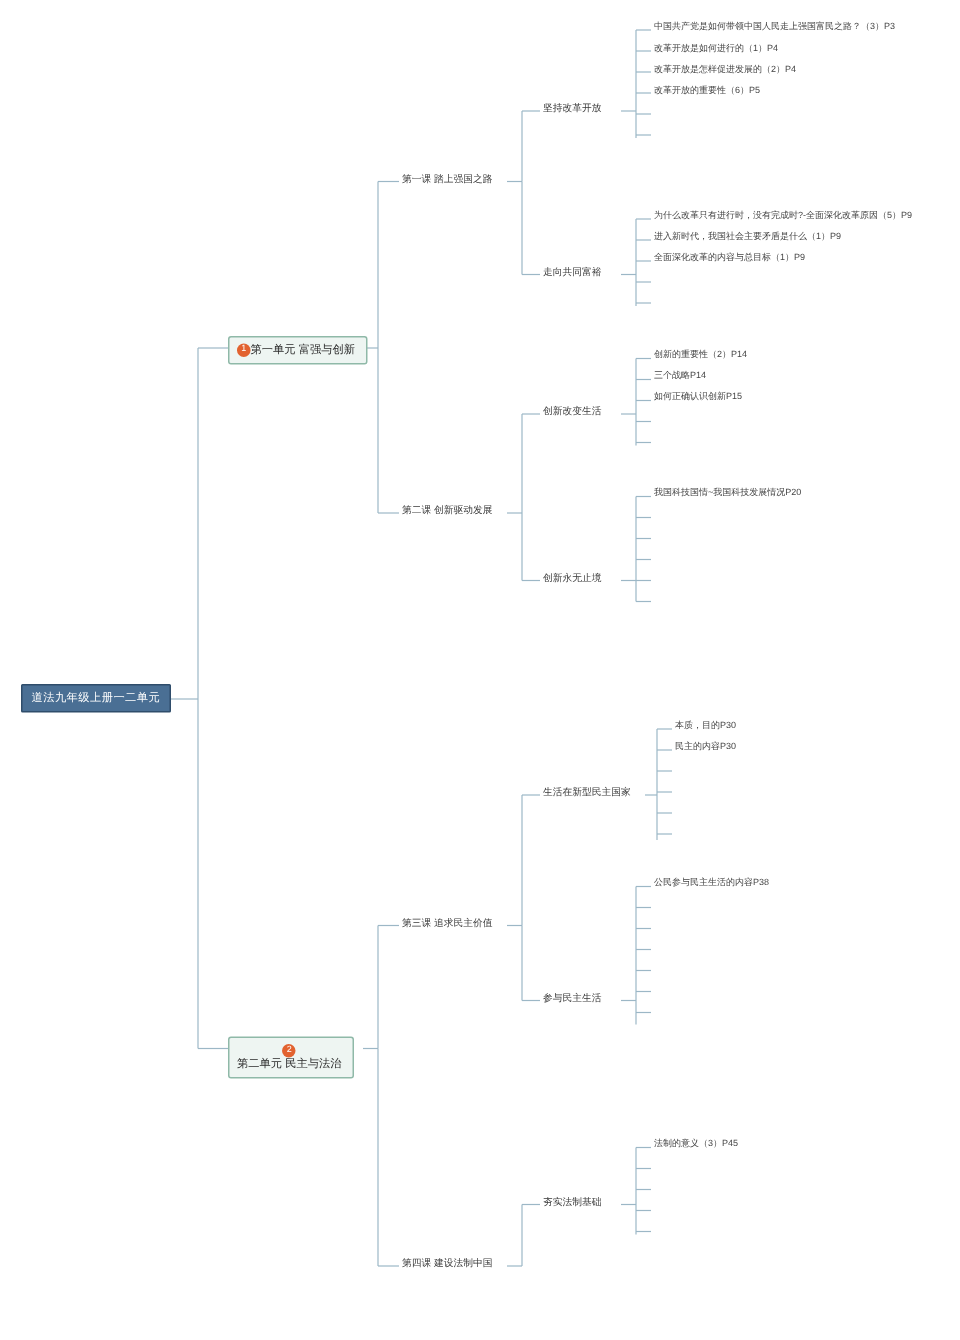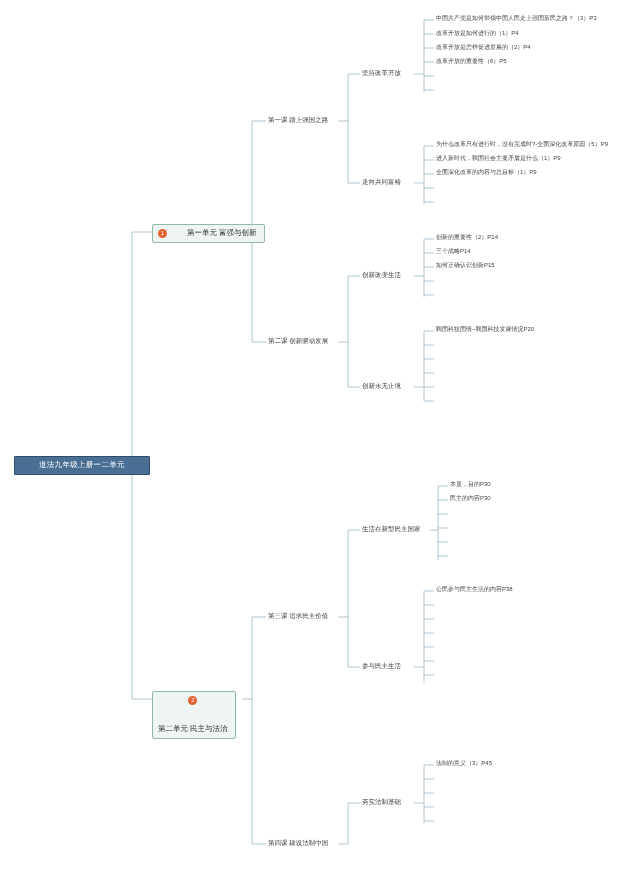--- a/index.html
+++ b/index.html
@@ -35,35 +35,35 @@
     box-sizing: border-box;
     white-space: nowrap;
     line-height: 1.15;
   }
   
   .node-root {
     background: #4a6f94;
     border: 1px solid #2f4d6b;
     color: #ffffff;
     font-size: 7.5px;
-    padding: 4px 24px;
+    padding: 4px 6px;
     border-radius: 1px;
     letter-spacing: 0.3px;
   }
   
   .node-unit {
     background: #eef5f2;
     border: 1px solid #8fb9a8;
     color: #2a2a2a;
     font-size: 7.5px;
     padding: 4px 7px 4px 5px;
     border-radius: 2px;
     display: flex;
     align-items: center;
-    gap: 20px;
+    gap: 0;
   }
   .badge {
     display: inline-block;
     width: 9px;
     height: 9px;
     line-height: 9px;
     text-align: center;
     border-radius: 50%;
     background: #e2622f;
     color: #ffffff;

